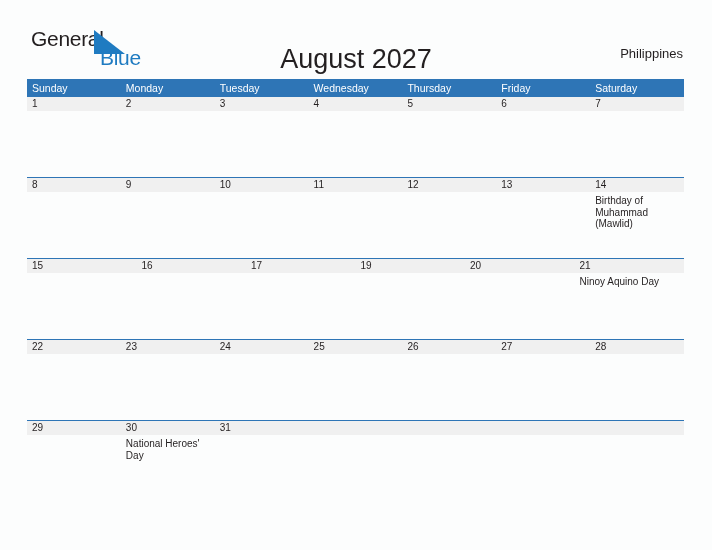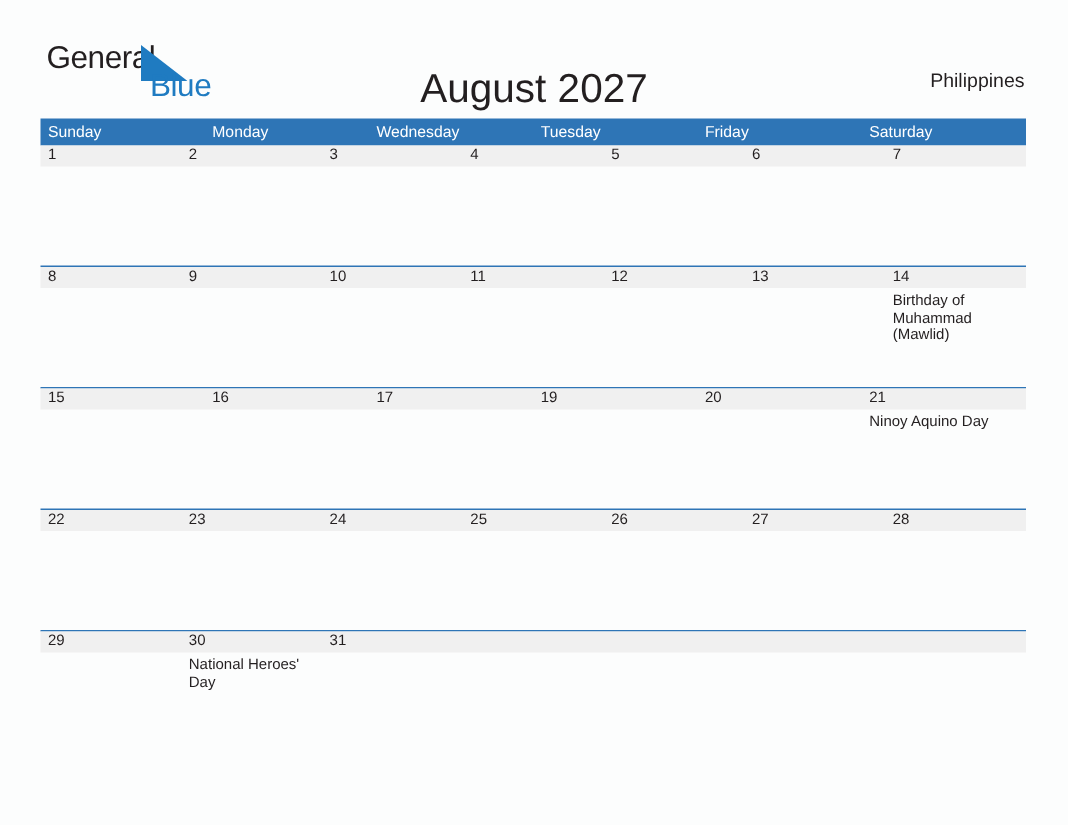--- a/index.html
+++ b/index.html
@@ -179,22 +179,23 @@
     <h1 class="cal-title">August 2027</h1>
 
     <div class="cal-region">Philippines</div>
   </div>
 
   <div class="calendar">
 
     <div class="weekdays">
       <div class="weekday">Sunday</div>
       <div class="weekday">Monday</div>
+      <div class="weekday">Tuesday</div>
       <div class="weekday">Wednesday</div>
-      <div class="weekday">Tuesday</div>
+      <div class="weekday">Thursday</div>
       <div class="weekday">Friday</div>
       <div class="weekday">Saturday</div>
     </div>
 
     <div id="weeks-container">
         <div class="week">
           <div class="week-inner">
             <div class="week-band"></div>
             <div class="day">
               <div class="day-num">1</div>

